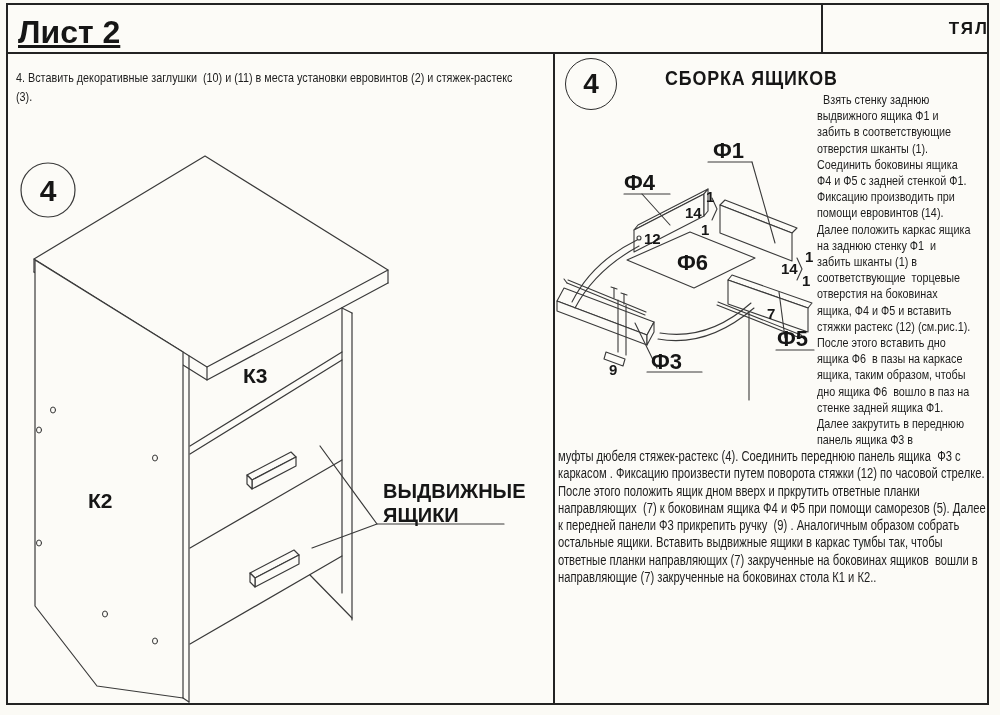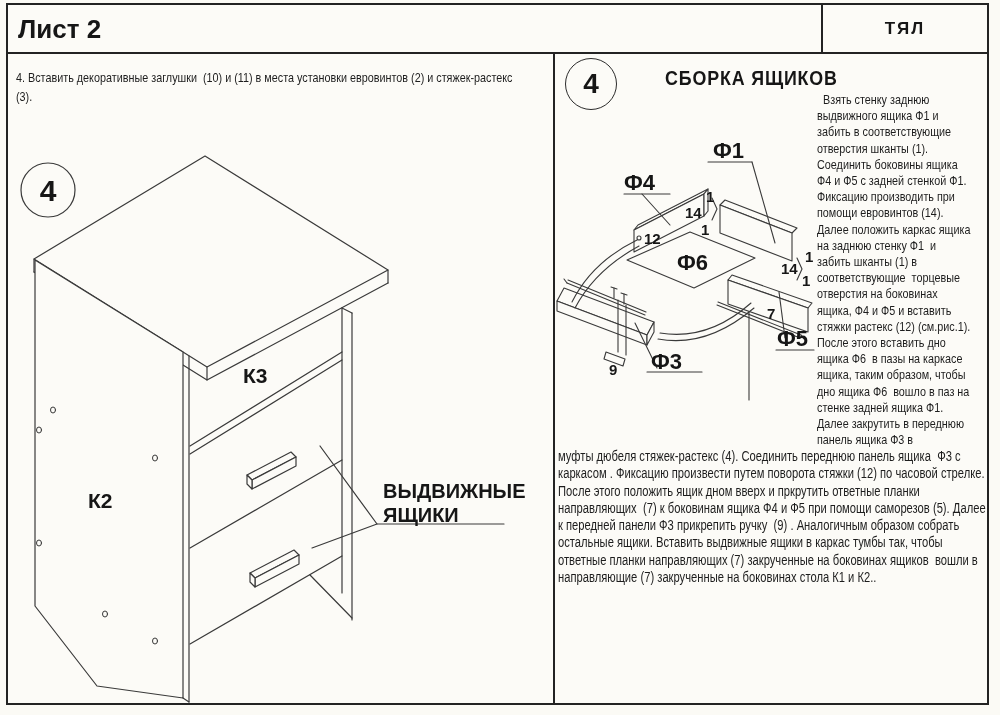--- a/index.html
+++ b/index.html
@@ -20,28 +20,28 @@
     border:2px solid #232323;
     background:#fcfbf7;
     box-sizing:border-box;
   }
   .header{
     position:absolute;left:0;top:0;width:100%;height:49px;
     border-bottom:2px solid #232323;box-sizing:border-box;
   }
   .sheet-title{
     position:absolute;left:10px;top:9px;
-    font-size:26px;font-weight:bold;color:#161616;
+    font-size:32px;font-weight:bold;color:#161616;text-decoration:underline;
   }
   .header-divider{
     position:absolute;left:813px;top:0;width:2px;height:47px;background:#232323;
   }
   .doc-code{
     position:absolute;left:813px;top:14px;width:168px;
-    text-align:center;font-size:17px;font-weight:bold;letter-spacing:2px;color:#161616;
+    text-align:right;font-size:17px;font-weight:bold;letter-spacing:2px;color:#161616;
   }
   .content{
     position:absolute;left:0;top:49px;right:0;bottom:0;
   }
   .v-divider{
     position:absolute;left:545px;top:0;width:2px;height:100%;background:#232323;
   }
   .left-cell{position:absolute;left:0;top:0;width:545px;height:100%;margin-top:6px;}
   .right-cell{position:absolute;left:547px;top:0;width:432px;height:100%;}
   .txt{

